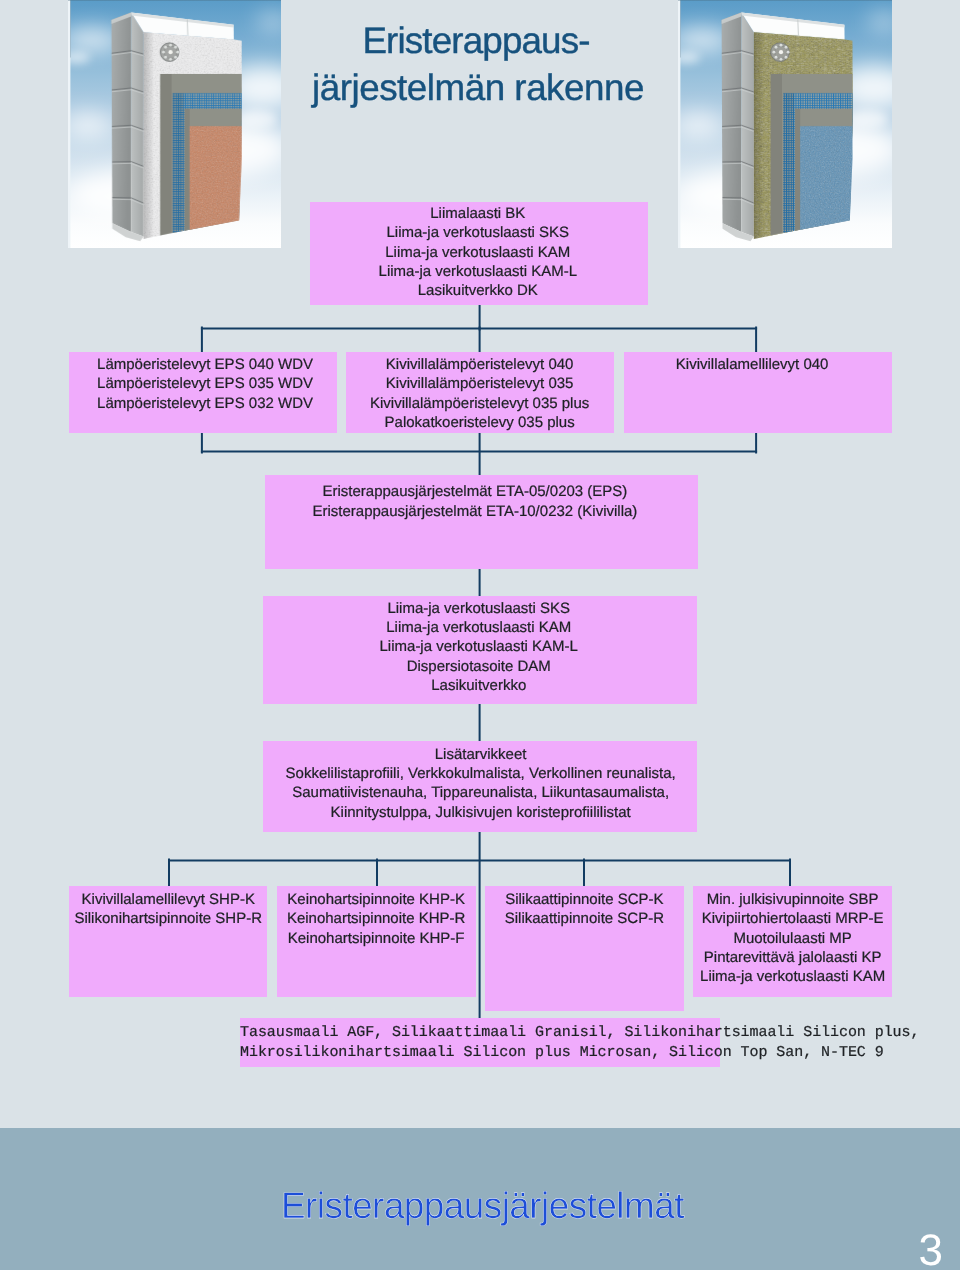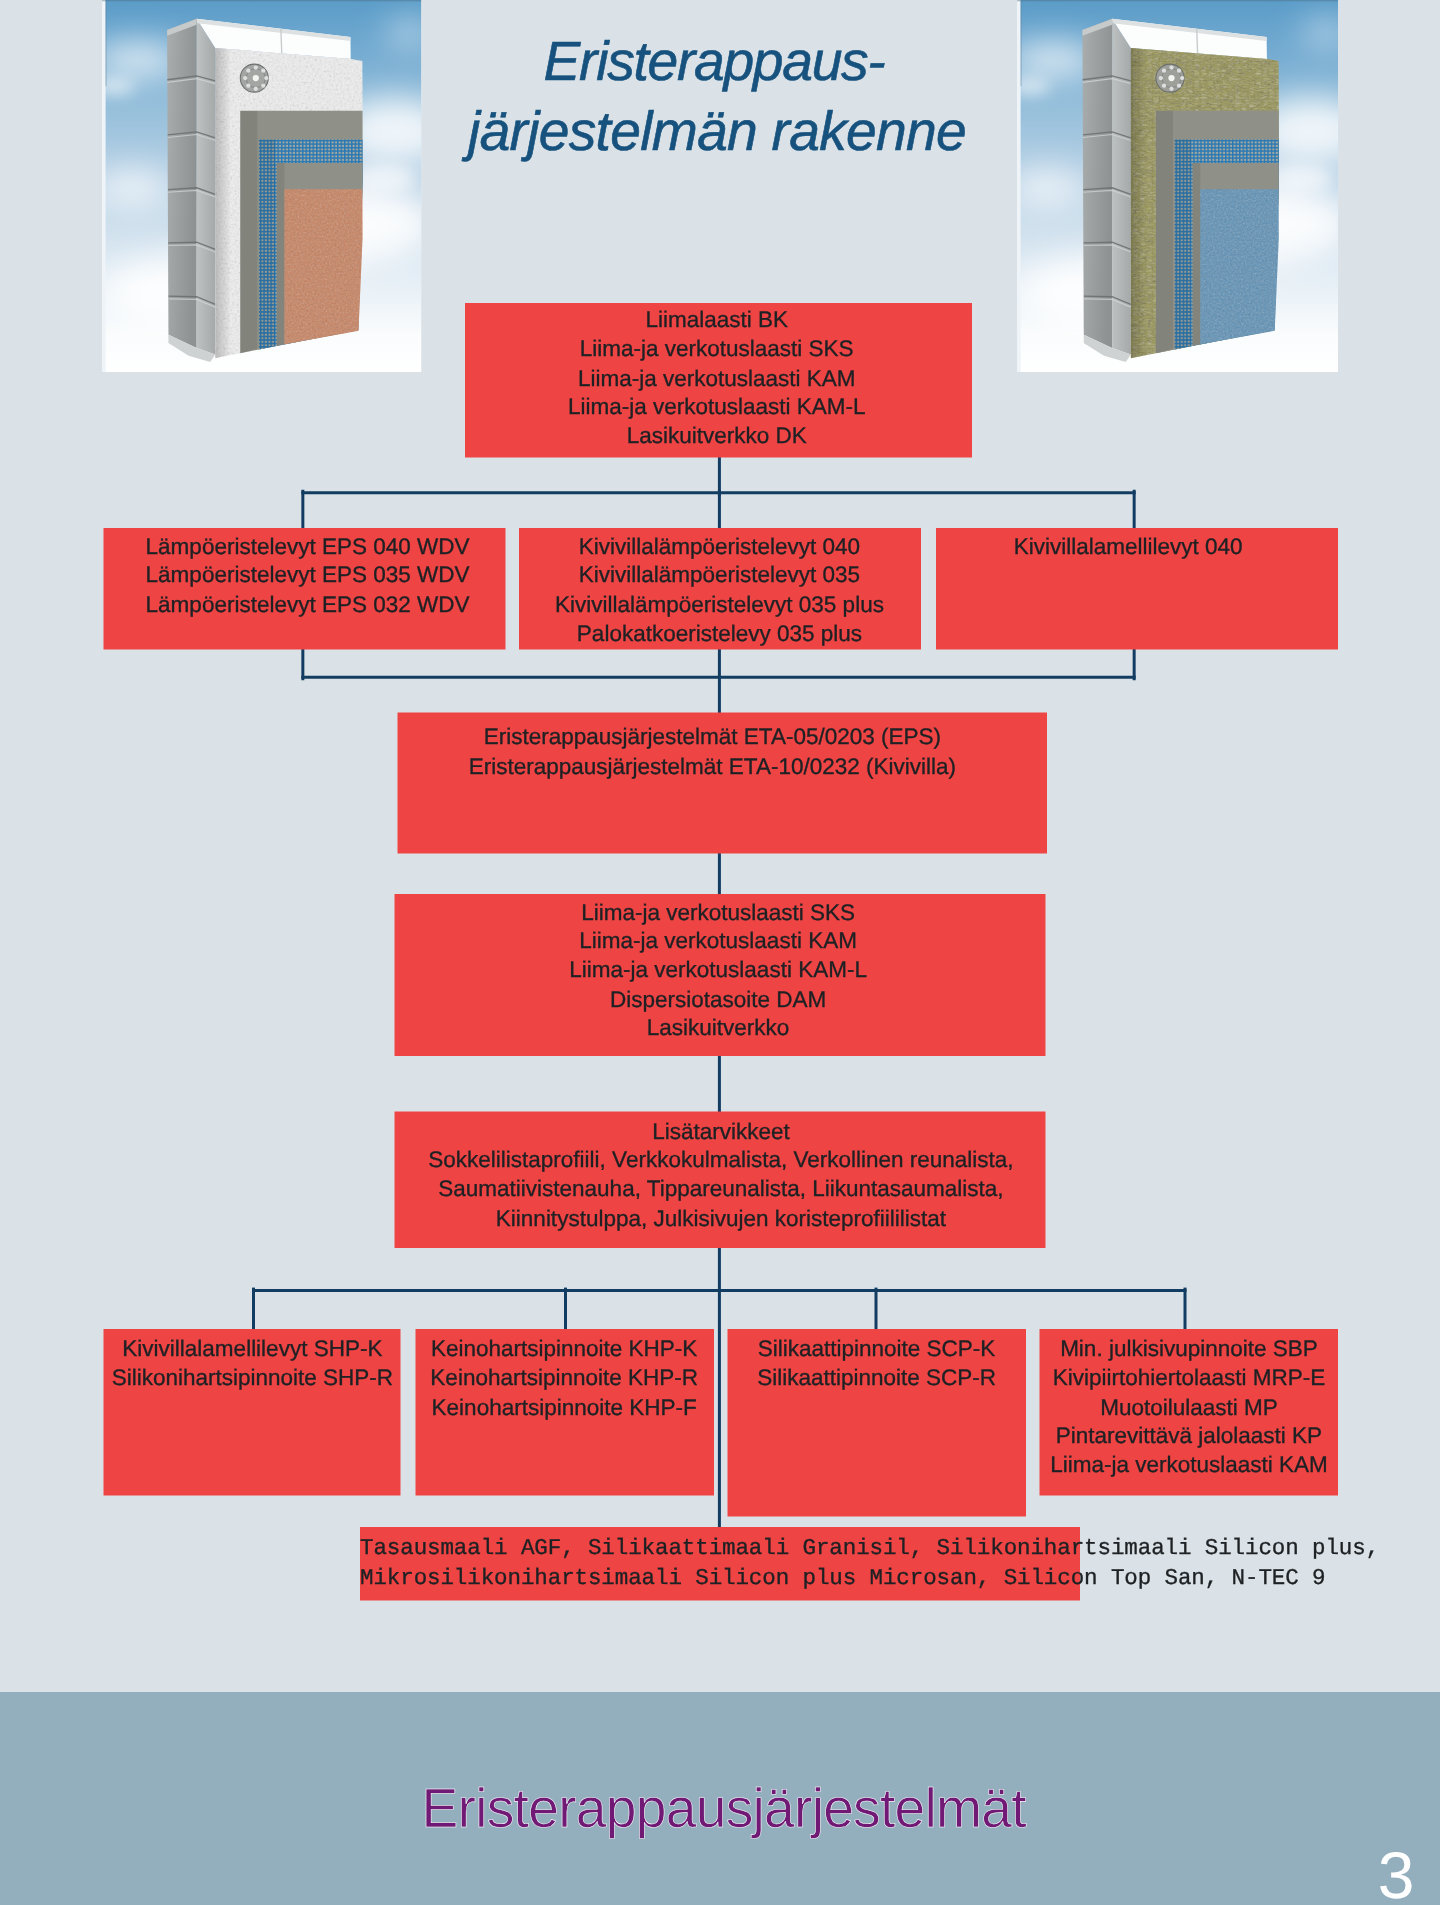--- a/index.html
+++ b/index.html
@@ -9,39 +9,39 @@
     font-family:"Liberation Sans",sans-serif;
   }
   .page{position:relative;width:960px;height:1270px;overflow:hidden;background:#dae2e7;}
 
   .photo{position:absolute;top:0;line-height:0;}
   .photo-left{left:67.6px;}
   .photo-right{left:678.3px;}
   .photo svg{display:block;}
 
   .title{position:absolute;left:276.0px;top:18.2px;width:400px;text-align:center;
-         font-size:36.8px;line-height:46.45px;color:#17527e;font-style:italic;
+         font-size:36.8px;line-height:46.45px;color:#17527e;
          -webkit-text-stroke:0.4px #17527e;}
   .title div{white-space:pre;}
   .title .t1{letter-spacing:-0.86px;}
   .title .t2{letter-spacing:-0.48px;position:relative;left:2px;}
 
   .connectors{position:absolute;left:0;top:0;width:960px;height:1270px;}
   .connectors line{stroke:#123c62;stroke-width:2;}
 
-  .nbox{position:absolute;background:#ef4444;color:#1e2124;font-size:15px;
+  .nbox{position:absolute;background:#f0abfc;color:#1e2124;font-size:15px;
         -webkit-text-stroke:0.22px #1e2124;
         line-height:19.35px;text-align:center;box-sizing:border-box;}
   .nbox .ln{white-space:pre;}
   .nbox.tight{letter-spacing:-0.062px;font-family:Liberation Mono, monospace;}
   .nbox, .title, .foottitle, .pageno{text-rendering:geometricPrecision;}
 
   .footbar{position:absolute;left:0;top:1128px;width:960px;height:142px;background:#93afbe;}
   .foottitle{position:absolute;left:281.0px;top:1185.7px;font-size:36.8px;line-height:40px;
-             letter-spacing:-0.49px;color:#701a75;white-space:pre;
+             letter-spacing:-0.49px;color:#1d4ed8;white-space:pre;
              -webkit-text-stroke:0.35px #ffffff;}
   .pageno{position:absolute;left:918.5px;top:1228.5px;font-size:44px;line-height:44px;
           color:#ffffff;white-space:pre;}
 </style>
 </head>
 <body>
 
 <div class="page">
 
   <div class="photo photo-left">

